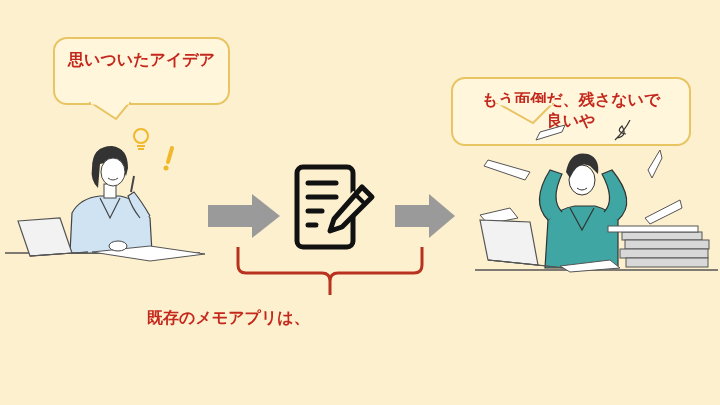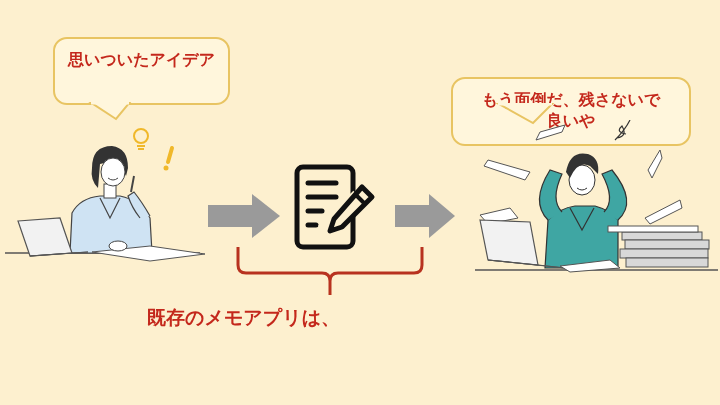--- a/index.html
+++ b/index.html
@@ -23,21 +23,21 @@
       padding-top: 10px;
     }
     .bubble .line { display: block; white-space: nowrap; }
     .tail { position: absolute; }
     .arrow { position: absolute; }
     .caption {
       position: absolute;
       left: 147px; top: 303px;
       color: #c4281c;
       font-weight: bold;
-      font-size: 19px;
+      font-size: 16px;
       line-height: 29px;
       white-space: nowrap;
       text-align: right;
     }
     .caption .line { display: block; }
     .illus { position: absolute; }
   </style>
 </head>
 <body>
 

